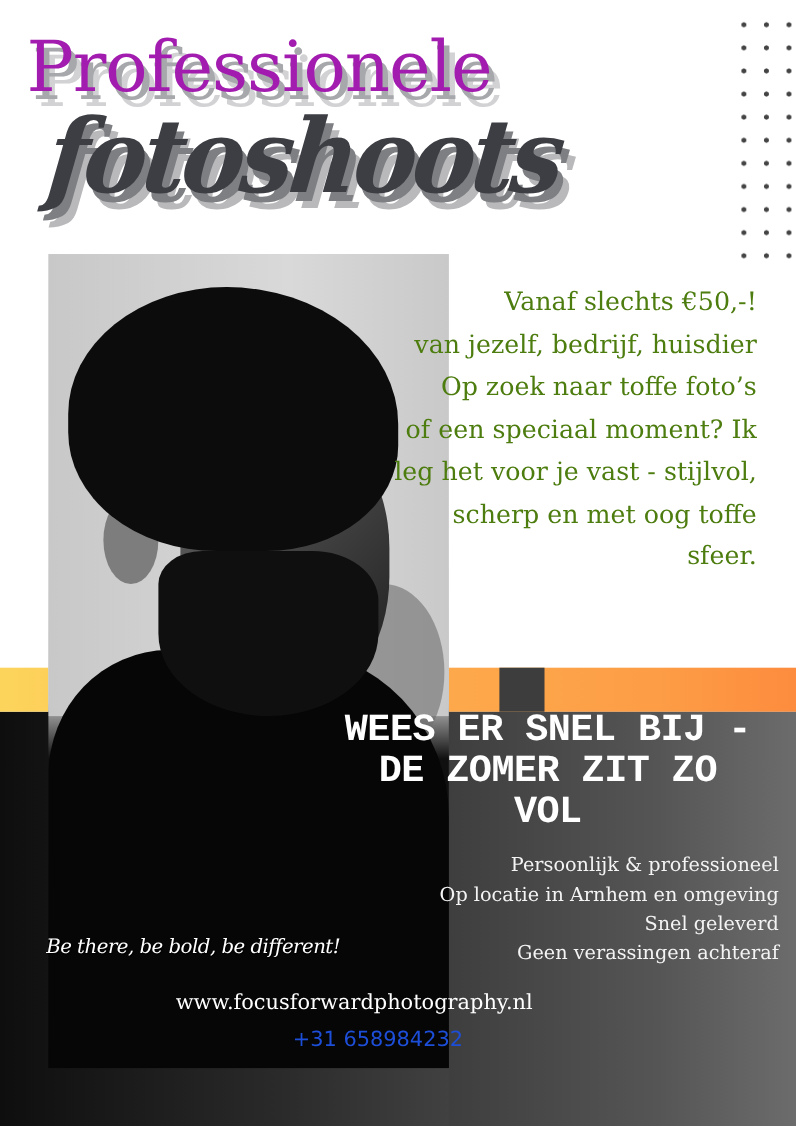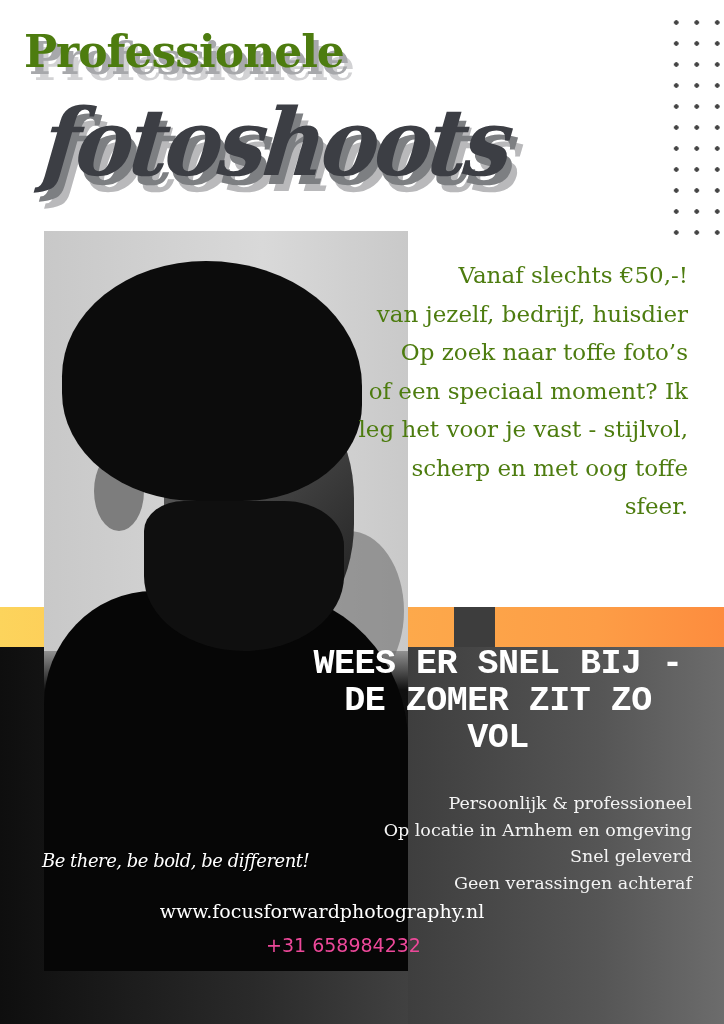--- a/index.html
+++ b/index.html
@@ -12,22 +12,22 @@
   .band-right { position: absolute; left: 408px; top: 607px; width: 316px; height: 40px;
     background: linear-gradient(90deg, #fda94b 0%, #fd9d46 60%, #fd8c3e 100%); }
   .band-block { position: absolute; left: 454px; top: 607px; width: 41px; height: 40px; background: #3d3d3d; }
   .right-dark { position: absolute; left: 408px; top: 647px; width: 316px; height: 377px;
     background: linear-gradient(90deg, #3e3e3e 0%, #555 60%, #6c6c6c 100%); }
 
   .dots { position: absolute; left: 666px; top: 12px; width: 56px; height: 226px;
     background-image: radial-gradient(circle, #444 2px, transparent 2.5px);
     background-size: 20.5px 21px; background-position: 0 0; }
 
-  .title { position: absolute; left: 24px; top: 30px; font-family: "DejaVu Serif", serif; font-weight: bold;
-    font-size: 44px; letter-spacing: -1px; color: #4d7c0f;
+  .title { position: absolute; left: 24px; top: 30px; font-family: "DejaVu Serif", serif; font-weight: normal;
+    font-size: 64px; letter-spacing: -1px; color: #a21caf;
     text-shadow: 5px 7px 0 #a7a8ab, 10px 13px 0 #d2d2d4; line-height: 1; }
   .script { position: absolute; left: 44px; top: 100px; font-family: "DejaVu Serif", serif; font-style: italic; font-weight: bold;
     font-size: 86px; letter-spacing: -4px; color: #3c3e44; transform: skewX(-6deg) scaleY(1.08);
     text-shadow: 6px 8px 0 #7d7f82, 12px 14px 0 #b9b9bb; line-height: 1; }
 
   .photo { position: absolute; left: 44px; top: 231px; width: 364px; height: 740px; overflow: hidden;
     background: linear-gradient(180deg, #cfcfcf 0%, #d6d6d6 35%, #bdbdbd 55%, #101010 62%, #080808 100%); }
   .photo .wall { position: absolute; left: 0; top: 0; width: 364px; height: 420px; background: linear-gradient(90deg, #c8c8c8, #d9d9d9 60%, #c9c9c9); }
   .photo .hair { position: absolute; left: 18px; top: 30px; width: 300px; height: 240px; border-radius: 48% 52% 40% 45%; background: #0c0c0c; }
   .photo .face { position: absolute; left: 120px; top: 150px; width: 190px; height: 260px; border-radius: 40% 45% 45% 50%; background: linear-gradient(135deg, #6a6a6a, #3a3a3a 60%, #1c1c1c); }
@@ -36,29 +36,29 @@
   .photo .shadow { position: absolute; left: 250px; top: 300px; width: 110px; height: 160px; border-radius: 50%; background: #6e6e6e; opacity: .6; }
   .photo .body { position: absolute; left: 0; top: 360px; width: 364px; height: 380px; background: #060606; border-radius: 30% 40% 0 0; }
 
   .intro { position: absolute; right: 36px; top: 256px; width: 400px; text-align: right; font-family: "DejaVu Serif", serif;
     font-size: 23px; line-height: 38.5px; color: #4d7c0f; }
 
   .headline { position: absolute; left: 272px; top: 646px; width: 452px; text-align: center; font-family: Liberation Mono, monospace;
     font-weight: bold; font-size: 35px; line-height: 37px; color: #ffffff; letter-spacing: -0.5px; }
 
   .features { position: absolute; right: 16px; top: 774px; text-align: right; font-family: "DejaVu Serif", serif;
-    font-size: 17.5px; line-height: 26.5px; color: #f4f4f4; margin: 16px; padding: 0; list-style: none; }
+    font-size: 17.5px; line-height: 26.5px; color: #f4f4f4; margin: 0; padding: 0; list-style: none; }
 
   .slogan { position: absolute; left: 42px; top: 850px; font-family: "DejaVu Serif", serif; font-style: italic;
     font-size: 18px; color: #ffffff; letter-spacing: -0.5px; text-shadow: 1px 1px 1px #000; }
 
   .website { position: absolute; left: 0; width: 604px; top: 900px; text-align: center; padding-left: 40px; box-sizing: border-box;
     font-family: "DejaVu Serif", serif; font-size: 19px; color: #ffffff; }
   .phone { position: absolute; left: 0; width: 637px; top: 934px; text-align: center; padding-left: 50px; box-sizing: border-box;
-    font-family: "DejaVu Sans", sans-serif; font-size: 19px; color: #ec4899; }
+    font-family: "DejaVu Sans", sans-serif; font-size: 19px; color: #1d4ed8; }
 </style>
 </head>
 <body>
 
 <div class="poster">
   <div class="bg-bottom"></div>
   <div class="right-dark"></div>
   <div class="band-left"></div>
   <div class="band-right"></div>
   <div class="band-block"></div>

